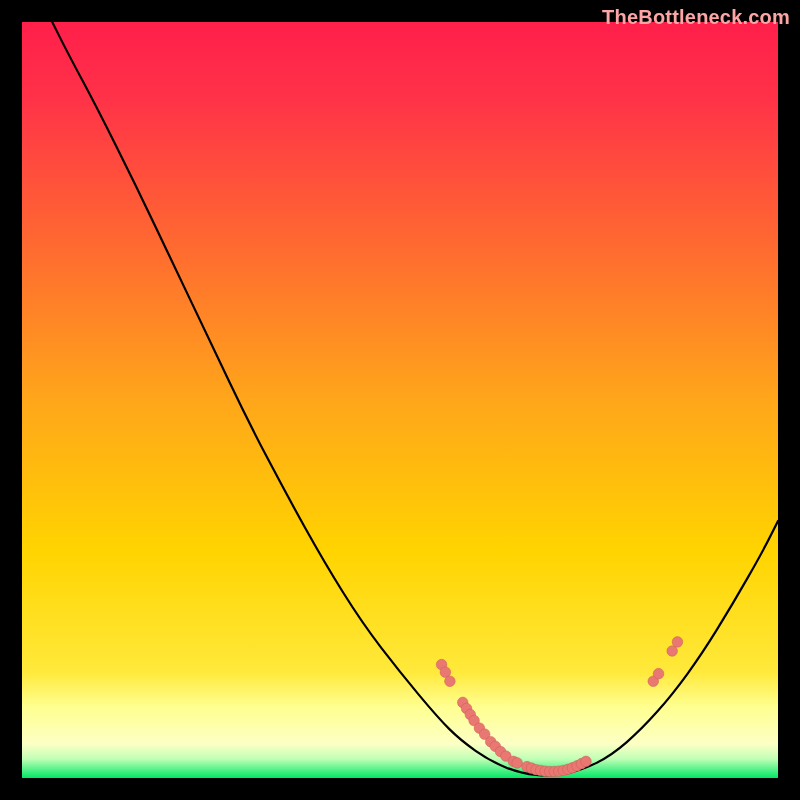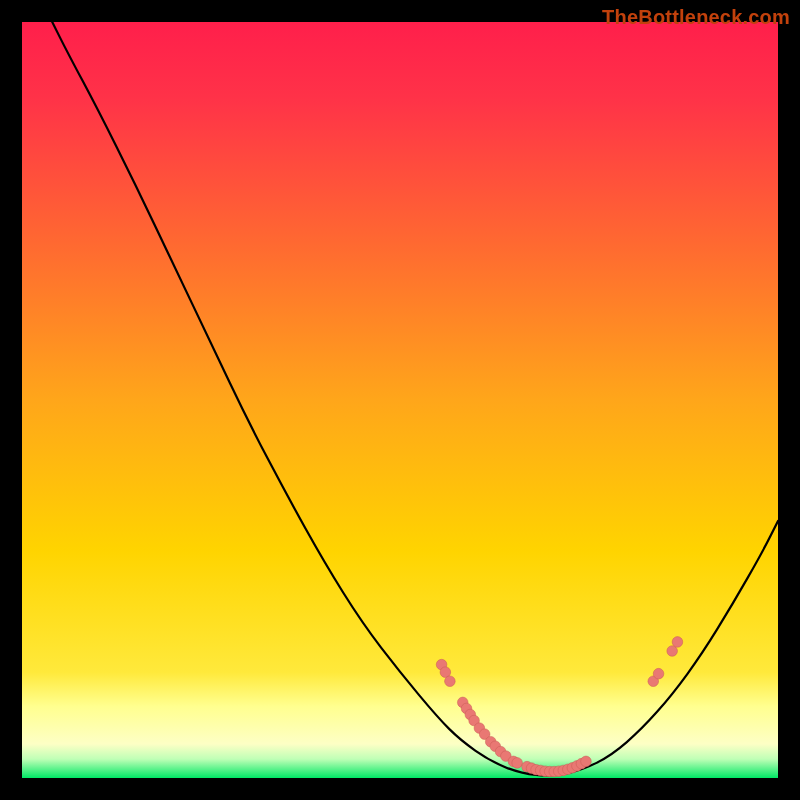--- a/index.html
+++ b/index.html
@@ -7,21 +7,21 @@
   .frame {
     position: relative;
     width: 800px;
     height: 800px;
     background: #000;
   }
   .watermark {
     position: absolute;
     top: 6px;
     right: 10px;
-    color: #c2410c;
+    color: #fca5a5;
     font-family: Arial, Helvetica, sans-serif;
     font-size: 20px;
     font-weight: bold;
     letter-spacing: 0.2px;
     z-index: 5;
   }
   .plot-area {
     position: absolute;
     left: 22px;
     top: 22px;

